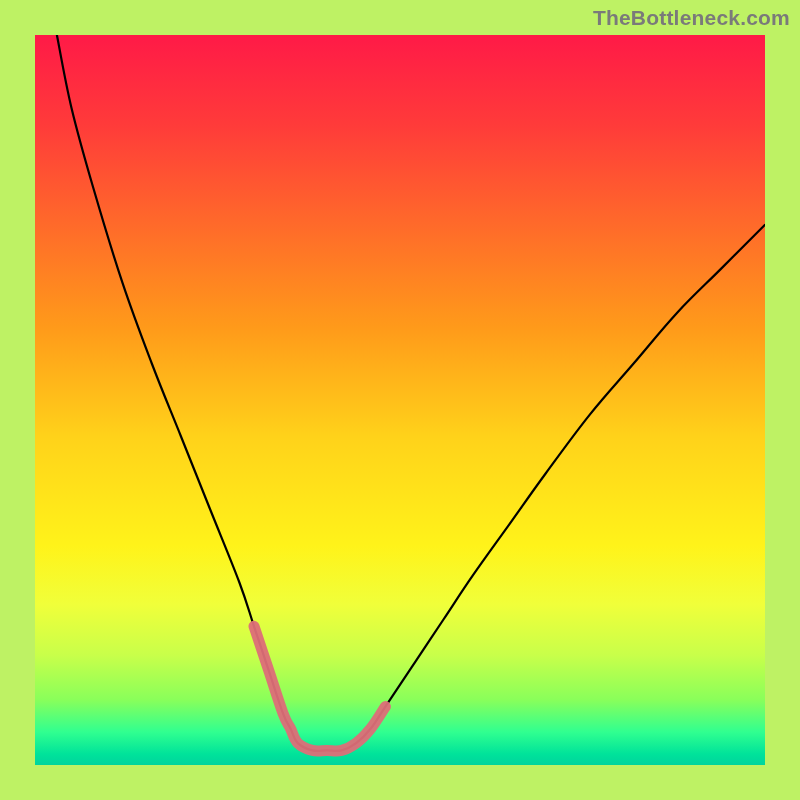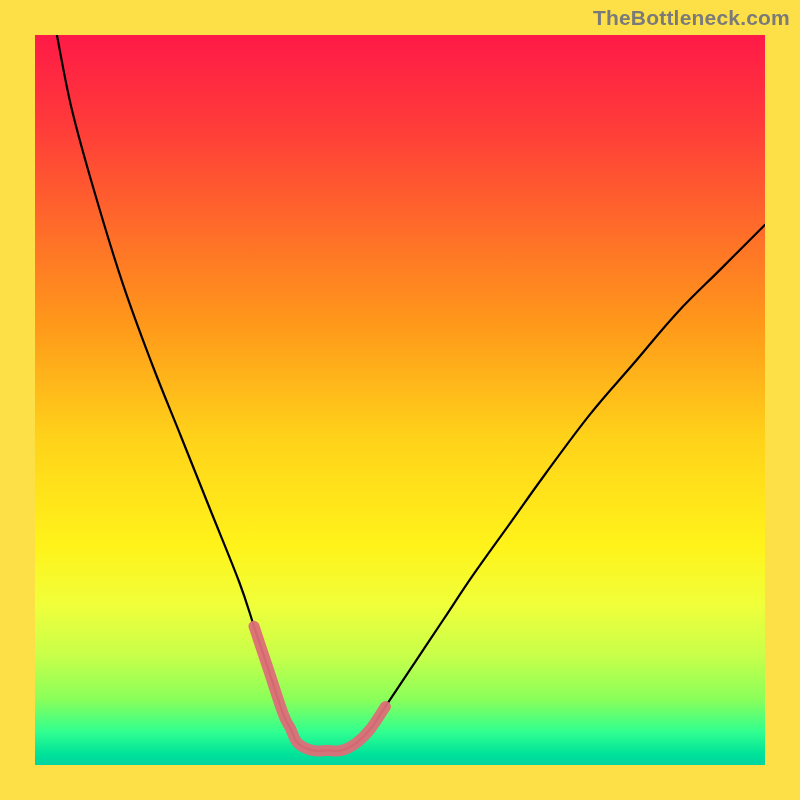--- a/index.html
+++ b/index.html
@@ -10,21 +10,21 @@
     background: #000;
     overflow: hidden;
     font-family: Arial, Helvetica, sans-serif;
   }
   .frame {
     position: absolute;
     left: 0;
     top: 0;
     width: 800px;
     height: 800px;
-    background: #fde047;
+    background: #bef264;
   }
   .watermark {
     position: absolute;
     top: 6px;
     right: 10px;
     color: #7a7a7a;
     font-size: 21px;
     font-weight: 600;
     letter-spacing: 0.2px;
     user-select: none;

